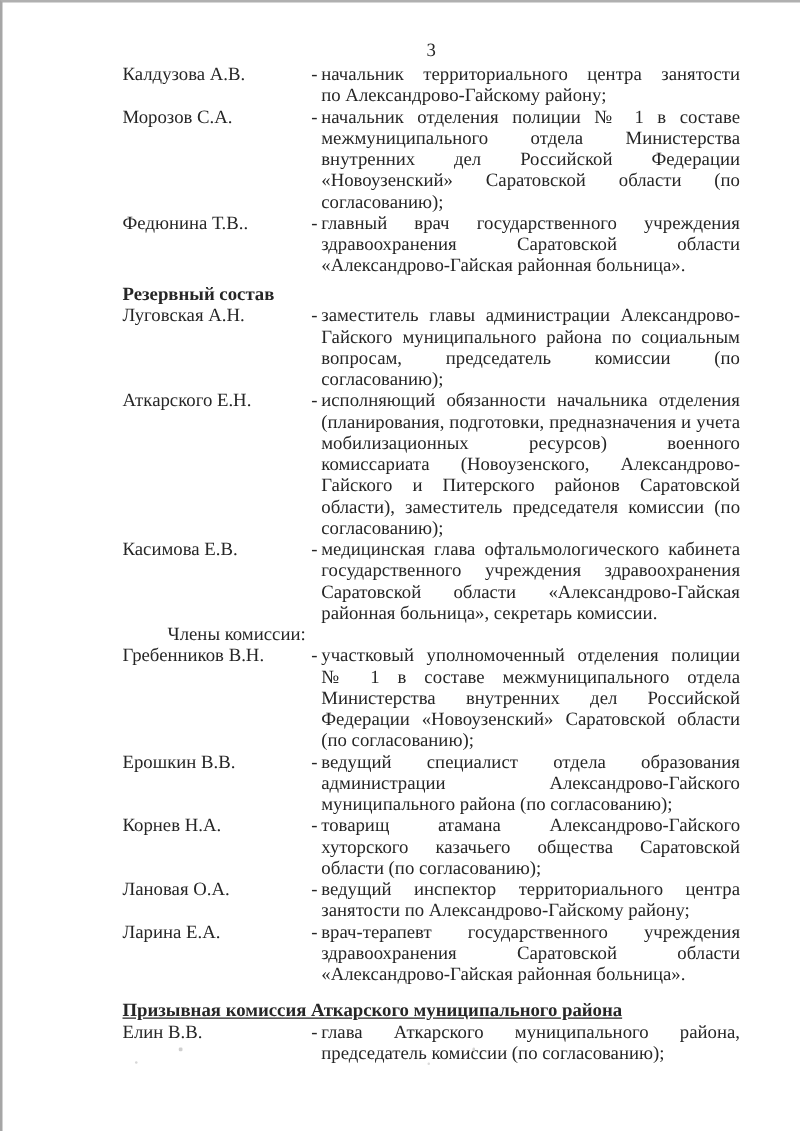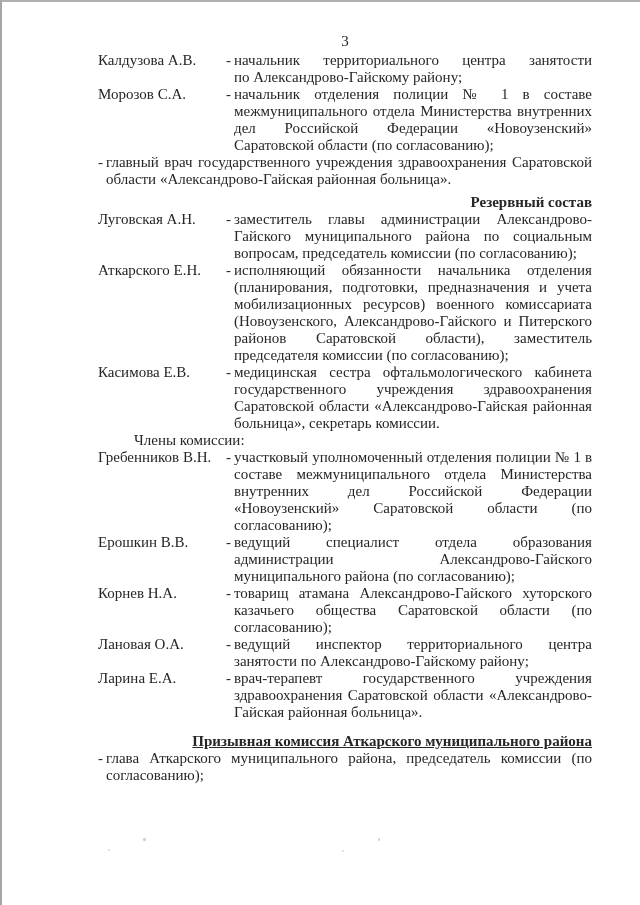--- a/index.html
+++ b/index.html
@@ -20,38 +20,38 @@
   .page {
     box-sizing: border-box;
     width: 100%;
     height: 100%;
     padding: 31px 48px 0 96px;
   }
   .page-number {
     text-align: center;
     margin-bottom: 2px;
   }
-  .entry { display: flex; }
+  .entry { display: flex; gap: 23px; }
   .entry-name {
     flex: none;
     width: 128px;
   }
   .entry-desc {
     flex: 1;
     position: relative;
     padding-left: 8px;
     text-align: justify;
   }
   .dash {
     position: absolute;
     left: 0;
     top: 0;
   }
   .heading {
-    text-align: right;
+    text-align: left;
     font-weight: bold;
     margin-top: 6px;
   }
   .heading-title { margin-top: 12px; text-decoration: underline; }
   .heading-main  { margin-top: 12px; }
   .subheading {
     margin-left: 36px;
     font-weight: normal;
     text-align: left;
   }
@@ -80,20 +80,21 @@
     </div>
   </div>
   <div class="entry">
     <div class="entry-name">Морозов С.А.</div>
     <div class="entry-desc">
       <span class="dash">-</span>
       <span>начальник отделения полиции №&nbsp;1 в составе межмуниципального отдела Министерства внутренних дел Российской Федерации «Новоузенский» Саратовской области (по согласованию);</span>
     </div>
   </div>
   <div class="entry">
+    <div class="entry-name">Федюнина Т.В..</div>
     <div class="entry-desc">
       <span class="dash">-</span>
       <span>главный врач государственного учреждения здравоохранения Саратовской области «Александрово-Гайская районная больница».</span>
     </div>
   </div>
 
   <div class="heading">Резервный состав</div>
 
   <div class="entry">
     <div class="entry-name">Луговская А.Н.</div>
@@ -106,21 +107,21 @@
     <div class="entry-name">Аткарского Е.Н.</div>
     <div class="entry-desc">
       <span class="dash">-</span>
       <span>исполняющий обязанности начальника отделения (планирования, подготовки, предназначения и учета мобилизационных ресурсов) военного комиссариата (Новоузенского, Александрово-Гайского и Питерского районов Саратовской области), заместитель председателя комиссии (по согласованию);</span>
     </div>
   </div>
   <div class="entry">
     <div class="entry-name">Касимова Е.В.</div>
     <div class="entry-desc">
       <span class="dash">-</span>
-      <span>медицинская сестра офтальмологического кабинета государственного учреждения здравоохранения Саратовской области «Александрово-Гайская районная больница», секретарь комиссии.</span>
+      <span>медицинская глава офтальмологического кабинета государственного учреждения здравоохранения Саратовской области «Александрово-Гайская районная больница», секретарь комиссии.</span>
     </div>
   </div>
 
   <div class="subheading">Члены комиссии:</div>
 
   <div class="entry">
     <div class="entry-name">Гребенников В.Н.</div>
     <div class="entry-desc">
       <span class="dash">-</span>
       <span>участковый уполномоченный отделения полиции №&nbsp;1 в составе межмуниципального отдела Министерства внутренних дел Российской Федерации «Новоузенский» Саратовской области (по согласованию);</span>
@@ -152,20 +153,21 @@
     <div class="entry-desc">
       <span class="dash">-</span>
       <span>врач-терапевт государственного учреждения здравоохранения Саратовской области «Александрово-Гайская районная больница».</span>
     </div>
   </div>
 
   <div class="heading heading-title">Призывная комиссия Аткарского муниципального района</div>
 
 
   <div class="entry">
+    <div class="entry-name">Елин В.В.</div>
     <div class="entry-desc">
       <span class="dash">-</span>
       <span>глава Аткарского муниципального района, председатель комиссии (по согласованию);</span>
     </div>
   </div>
 
 </div>
 
 <div class="speck speck-1"></div>
 <div class="speck speck-2"></div>

